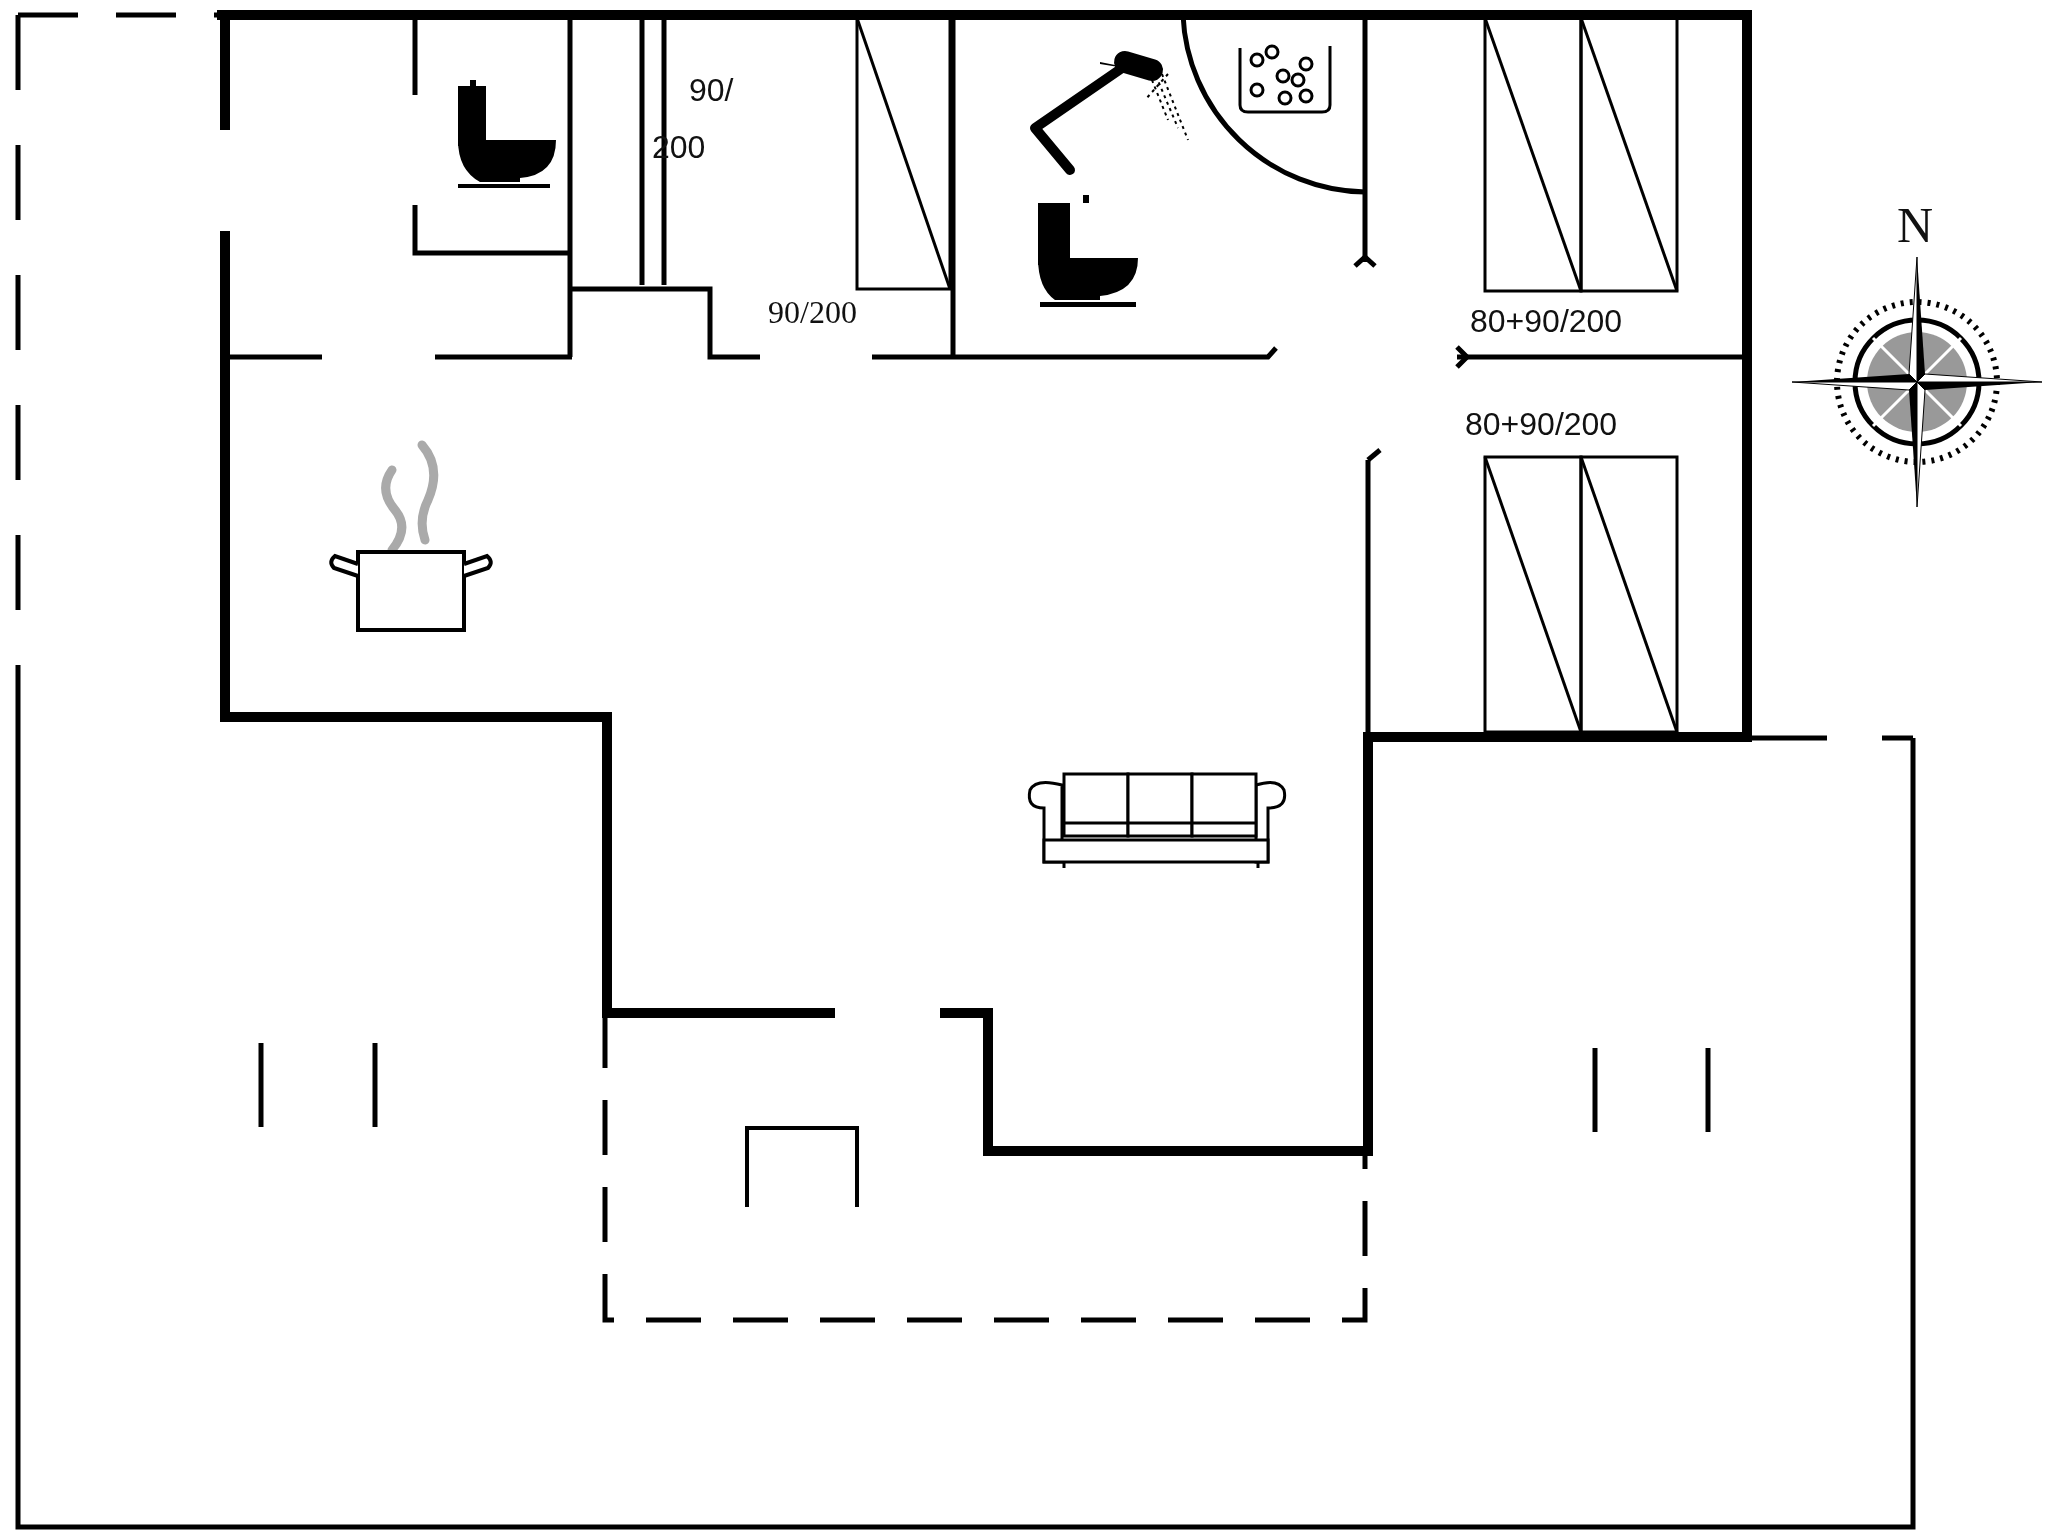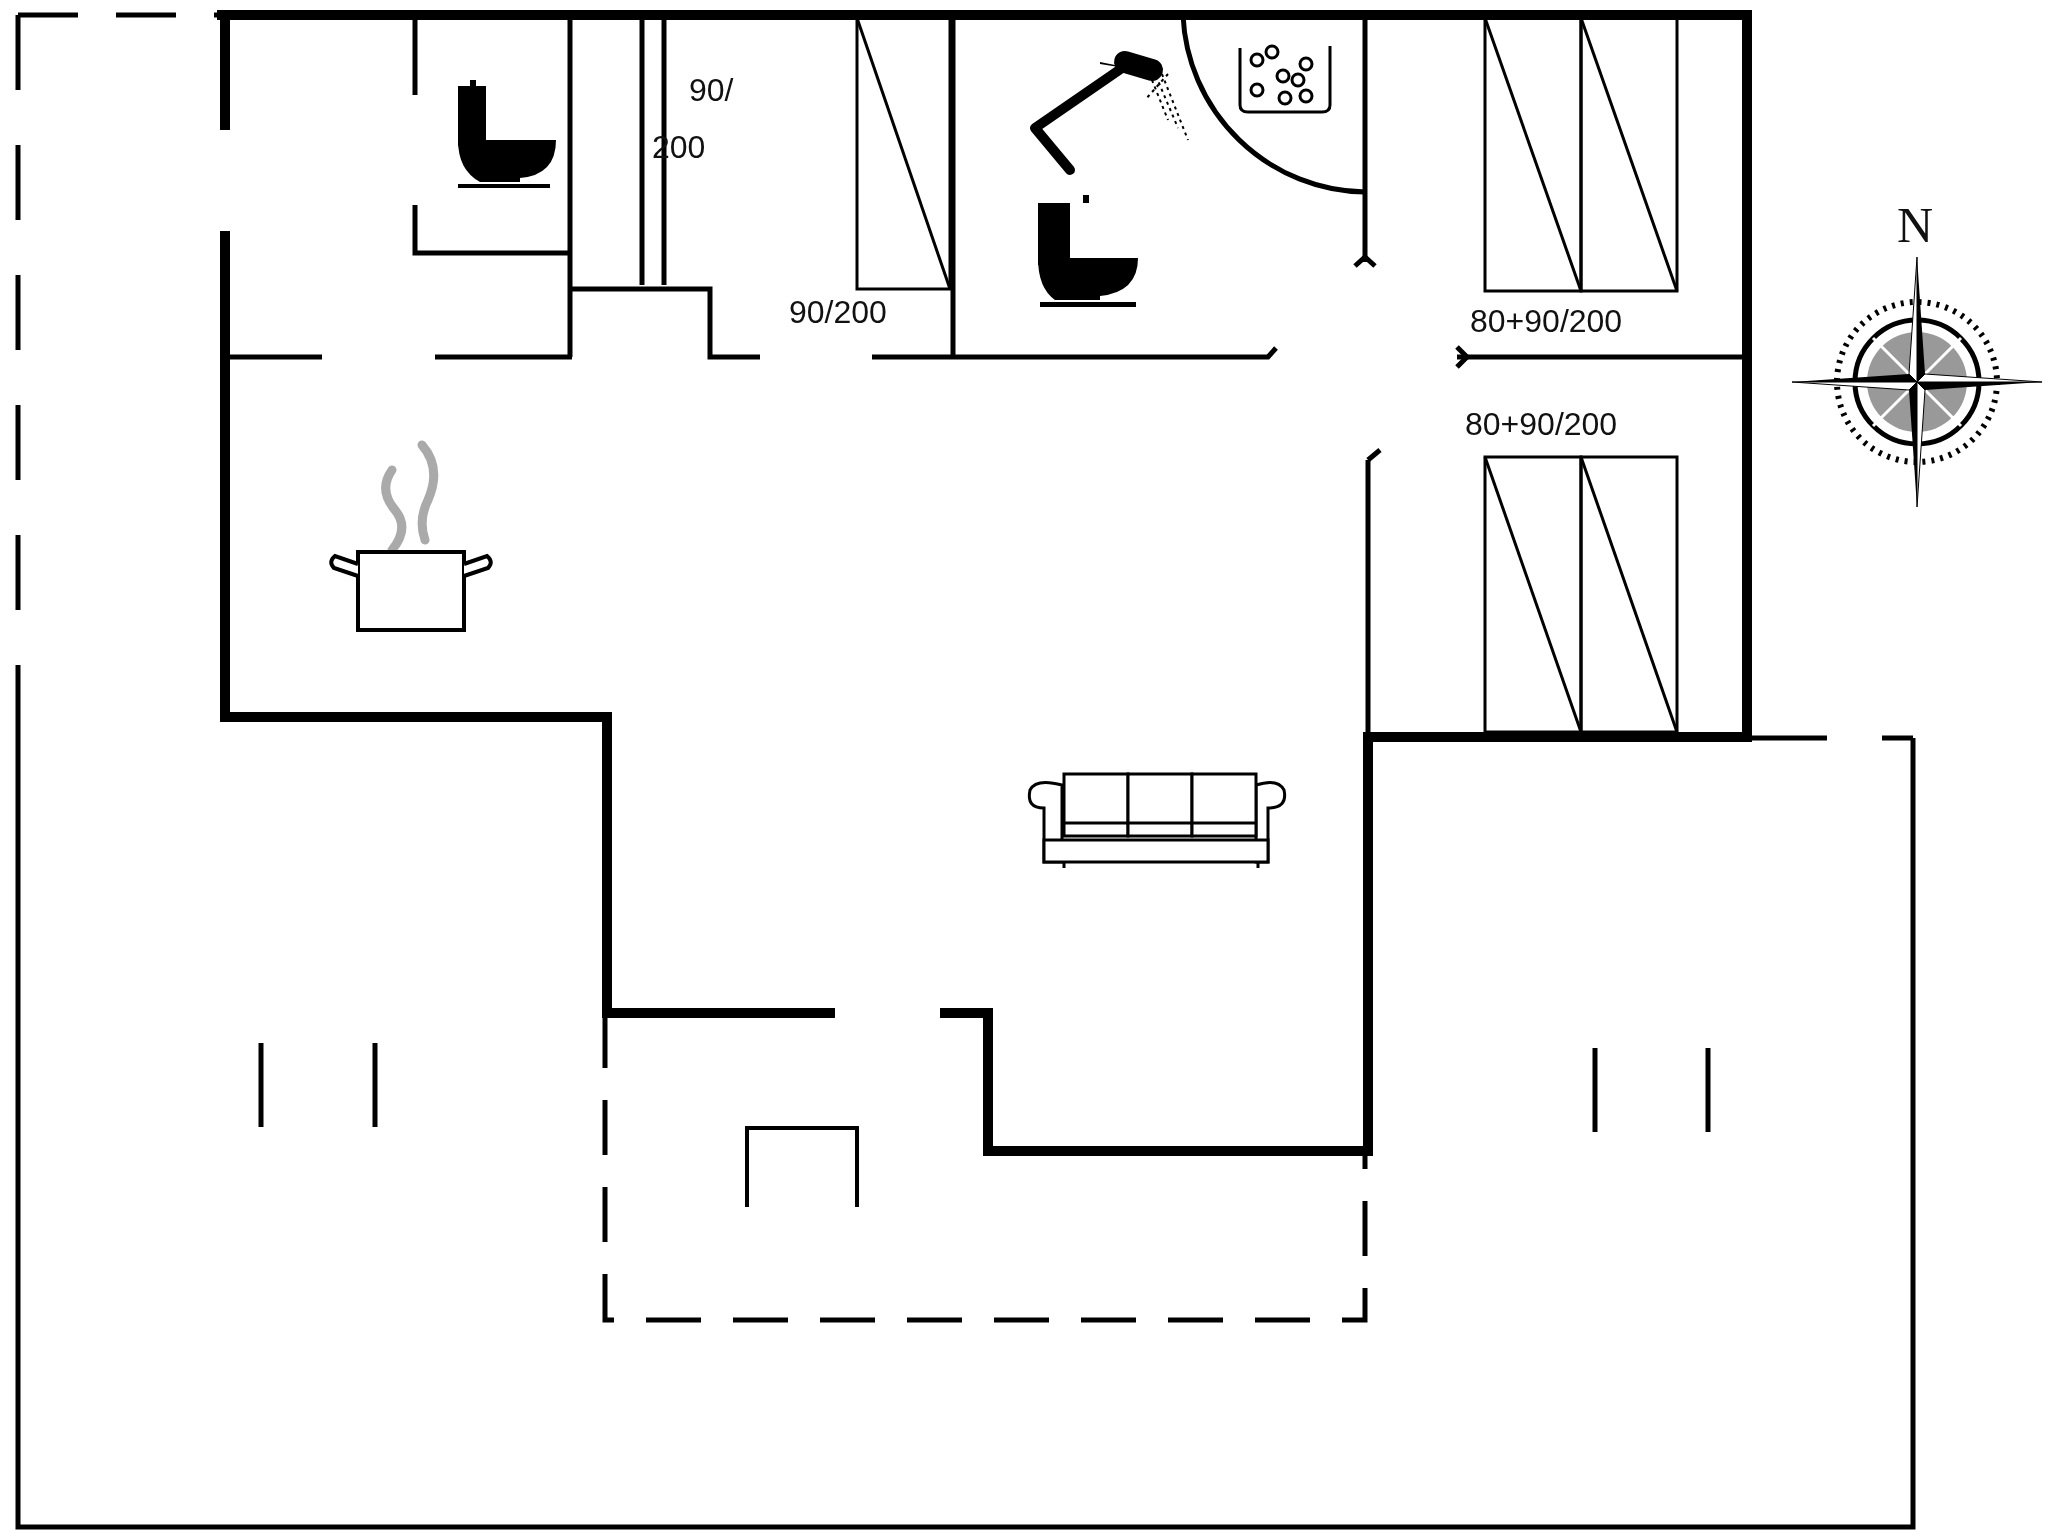--- a/index.html
+++ b/index.html
@@ -160,16 +160,16 @@
     <path d="M0 125 L8 8 L0 0 Z" fill="#fff" stroke="#000" stroke-width="1"></path>
     <path d="M-125 0 L-8 -8 L0 0 Z" fill="#000"></path>
     <path d="M-125 0 L-8 8 L0 0 Z" fill="#fff" stroke="#000" stroke-width="1"></path>
     <path d="M125 0 L8 8 L0 0 Z" fill="#000"></path>
     <path d="M125 0 L8 -8 L0 0 Z" fill="#fff" stroke="#000" stroke-width="1"></path>
   </g>
 </svg>
 
 <div class="lbl" style="left:689px; top:74px;">90/</div>
 <div class="lbl" style="left:652px; top:131px;">200</div>
-<div class="lbl" style="left:789px; top:296px;">90/200</div>
+<div class="lbl" style="left:768px; top:296px;font-family:Liberation Serif, serif;">90/200</div>
 <div class="lbl" style="left:1470px; top:305px;">80+90/200</div>
 <div class="lbl" style="left:1465px; top:408px;">80+90/200</div>
 <div class="north" style="left:1897px; top:196px;">N</div>
 
 </body></html>

